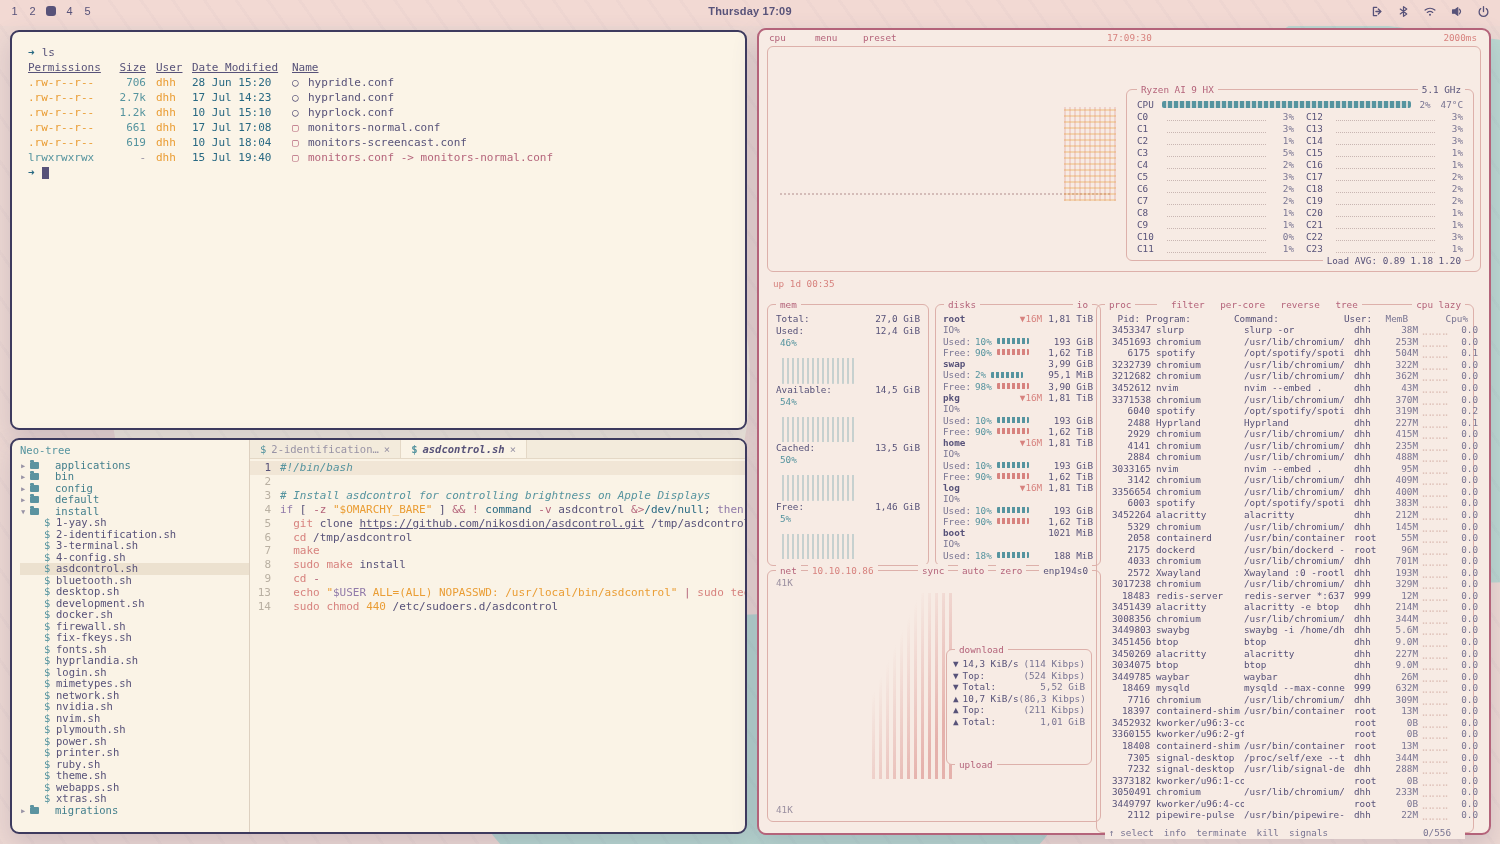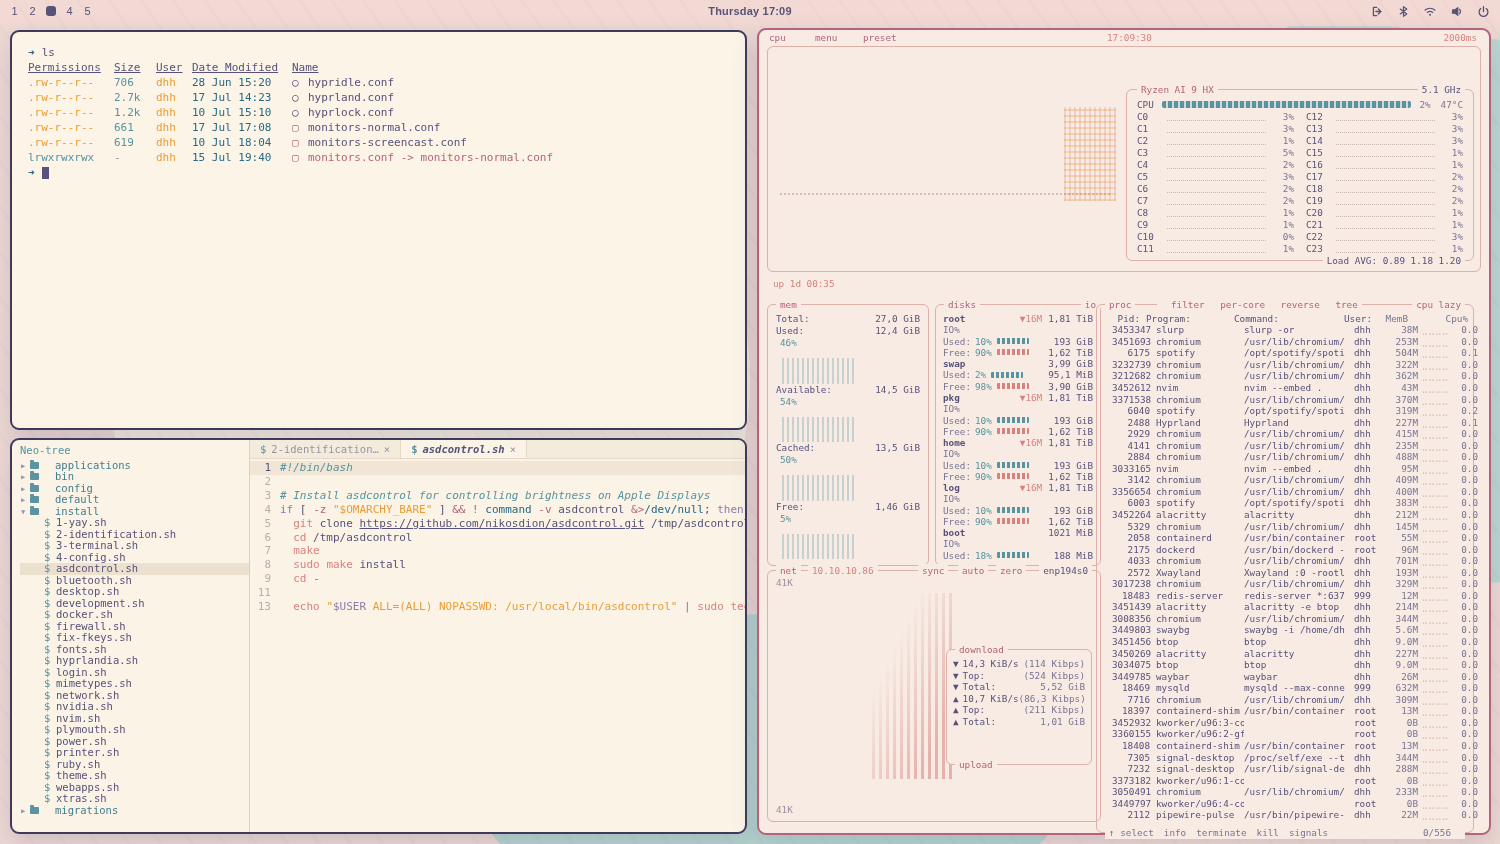--- a/index.html
+++ b/index.html
@@ -30,21 +30,21 @@
   
   .window { position:absolute; border-radius:9px; box-shadow:0 10px 26px rgba(87,82,121,.20); z-index:4; }
 
   
   .terminal { left:10px; top:30px; width:737px; height:400px; background:#fbf4e7;
     border:2px solid #3d3a5e; padding:13px 16px; font-size:11px; line-height:15px; color:#575279; }
   .t-line { display:flex; align-items:center; white-space:pre; }
   .t-prompt { color:#286983; font-weight:bold; margin-right:7px; }
   .t-header, .t-row { display:flex; white-space:pre; }
   .t-perm { width:86px; color:#ea9d34; }
-  .t-size { width:42px; padding-right:10px; color:#56949f; }
+  .t-size { width:42px; text-align:right; padding-right:10px; color:#56949f; }
   .t-user { width:36px; color:#ea9d34; }
   .t-date { width:100px; color:#286983; }
   .t-icon { width:16px; }
   .t-name { color:#575279; }
   .t-header span { color:#575279; }
   .u { text-decoration:underline; }
   .t-row[data-type="conf"] .t-icon { color:#575279; }
   .t-row[data-type="monitor"] .t-icon, .t-row[data-type="link"] .t-icon { color:#b4637a; }
   .t-row[data-type="link"] .t-perm { color:#56949f; }
   .t-row[data-type="link"] .t-size { color:#9893a5; }
@@ -597,31 +597,31 @@
             <span class="gutter">8</span>
             <span class="code-text"><span class="seg-t">  </span><span class="seg-f">sudo</span><span class="seg-t"> </span><span class="seg-f">make</span><span class="seg-t"> install</span></span>
           </div>
 
           <div class="code-line">
             <span class="gutter">9</span>
             <span class="code-text"><span class="seg-t">  </span><span class="seg-f">cd</span><span class="seg-t"> </span><span class="seg-o">-</span></span>
           </div>
 
 
-          <div class="code-line">
-            <span class="gutter">11</span>
-            <span class="code-text"></span>
-          </div>
 
 
           <div class="code-line">
             <span class="gutter">13</span>
             <span class="code-text"><span class="seg-t">  </span><span class="seg-f">echo</span><span class="seg-t"> </span><span class="seg-s">"</span><span class="seg-v">$USER</span><span class="seg-s"> ALL=(ALL) NOPASSWD: /usr/local/bin/asdcontrol"</span><span class="seg-t"> </span><span class="seg-o">|</span><span class="seg-t"> </span><span class="seg-f">sudo</span><span class="seg-t"> </span><span class="seg-f">tee</span></span>
           </div>
 
+          <div class="code-line">
+            <span class="gutter">14</span>
+            <span class="code-text"><span class="seg-t">  </span><span class="seg-f">sudo</span><span class="seg-t"> </span><span class="seg-f">chmod</span><span class="seg-t"> </span><span class="seg-n">440</span><span class="seg-t"> /etc/sudoers.d/asdcontrol</span></span>
+          </div>
 
         </div>
     </div>
   </div>
   <div class="statusline">
     <span class="mode-pill">NORMAL</span>
     <span class="branch">
       <span class="branch-icon">ᛘ</span>
       <span>dev</span>
     </span>
@@ -892,21 +892,21 @@
         <div class="mem-line" data-graph="true">
           <span class="m-label"></span>
           <span class="m-pct">5%</span>
           <span class="m-fill"></span>
           <span class="m-val"></span>
         </div>
       </div>
 
     <div class="bt-box disks-box">
       <span class="box-tag bt-label" style="left:8px">disks</span>
-      <span class="box-tag bt-label" style="right:0">io</span>
+      <span class="box-tag bt-label" style="right:8px">io</span>
 
         <div class="disk-line">
           <span class="d-name">root</span>
           <span class="d-label"></span>
           <span class="d-pct"></span>
           
           <span class="d-fill"></span>
           <span class="d-io">▼16M</span>
           <span class="d-val" style="padding-left:6px">1,81 TiB</span>
         </div>

